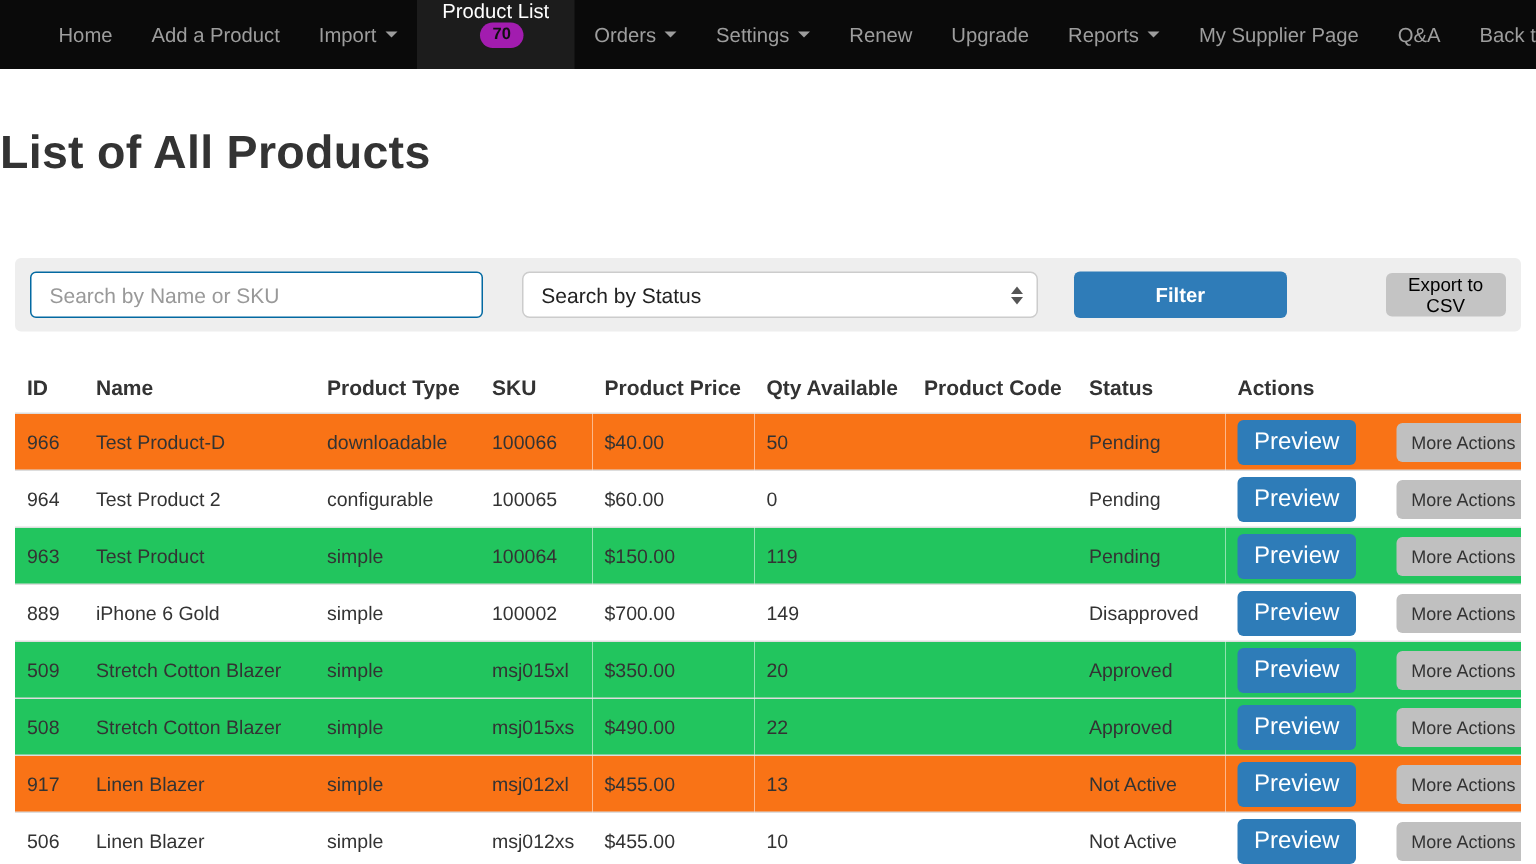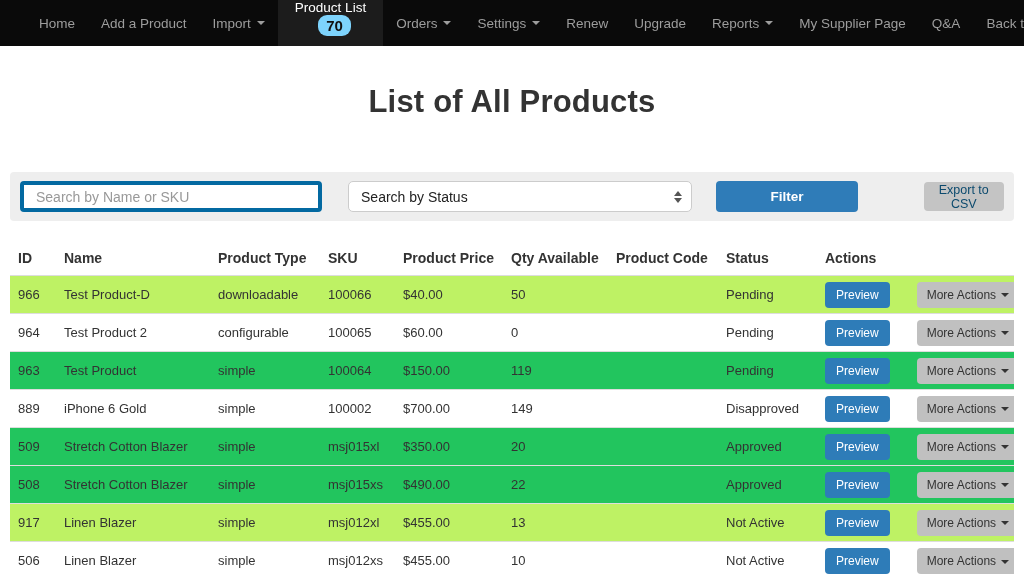--- a/index.html
+++ b/index.html
@@ -27,40 +27,40 @@
   .nav-item.active {
     background:#1c1c1c; color:#ffffff; padding:0 17px;flex-direction:column;
   }
   .caret {
     display:inline-block; width:0; height:0; margin-left:6px;
     border-left:4px solid transparent; border-right:4px solid transparent;
     border-top:4px solid #9d9d9d; vertical-align:middle;
   }
   .nav-badge {
     display:inline-block; margin-left:8px;
-    background:#7dd3fc; color:#101010;
-    font-size:15px; font-weight:bold; line-height:1;
+    background:#a21caf; color:#101010;
+    font-size:11px; font-weight:bold; line-height:1;
     padding:3px 8px; border-radius:9px;
   }
 
   
   .page-title {
-    margin:38px 0 0; text-align:center;
+    margin:38px 0 0; 
     font-size:31px; font-weight:700; color:#333;
     letter-spacing:0.2px;
   }
 
   
   .filter-bar {
     margin:52px 10px 0; background:#eeeeee; border-radius:4px;
     padding:9px 10px; display:flex; align-items:center;
   }
   .search-input {
     width:312px; height:31px;
-    border:4px solid #0369a1; border-radius:4px;
+    border:1px solid #0369a1; border-radius:4px;
     padding:0 12px; font-size:14px; color:#333;
     font-family:"Liberation Sans", sans-serif;
     background:#fff; outline:none;
   }
   .search-input::placeholder { color:#999; }
   .select-wrap {
     position:relative; margin-left:26px; width:356px; height:31px;
     background:#fff; border:1px solid #ccc; border-radius:5px;
     display:flex; align-items:center; padding:0 12px;
     font-size:14px; color:#222; cursor:pointer;
@@ -82,44 +82,44 @@
   .btn {
     border:none; border-radius:4px; cursor:pointer;
     font-family:"Liberation Sans", sans-serif;
   }
   .btn-filter {
     margin-left:24px; width:146px; height:31px;
     background:#2f7cb8; color:#fff; font-size:13.5px; font-weight:700;
   }
   .btn-export {
     margin-left:66px; width:83px; height:29px;
-    background:#c4c4c4; color:#0c4a6e; font-size:12.5px;
+    background:#c4c4c4; color:#000000; font-size:12.5px;
   }
 
   
   .products-table {
     margin:23px 10px 0; width:1004px;
     border-collapse:collapse; table-layout:fixed;
     font-size:13px; color:#333;
   }
   .products-table th {
     text-align:left; font-weight:700; font-size:14px;
     padding:6px 8px 9px;
   }
   .products-table td {
     padding:0 8px; height:38px;
     border-top:1px solid #ddd;
     overflow:hidden; white-space:nowrap;
   }
-  tr.row-striped td { background:#bef264; }
+  tr.row-striped td { background:#f97316; }
   tr.row-plain td   { background:#ffffff; }
   tr.row-success td { background:#22c55e; }
 
   .btn-preview {
-    background:#2e7cb8; color:#fff; font-size:12px;
+    background:#2e7cb8; color:#fff; font-size:16px;
     padding:6px 11px; border-radius:4px;
   }
   .btn-more {
     background:#c0c0c0; color:#333; font-size:12px;
     padding:6px 10px; border-radius:4px; margin-left:27px;
   }
   .btn-more .caret-dark {
     display:inline-block; width:0; height:0; margin-left:5px;
     border-left:4px solid transparent; border-right:4px solid transparent;
     border-top:4px solid #333; vertical-align:middle;

